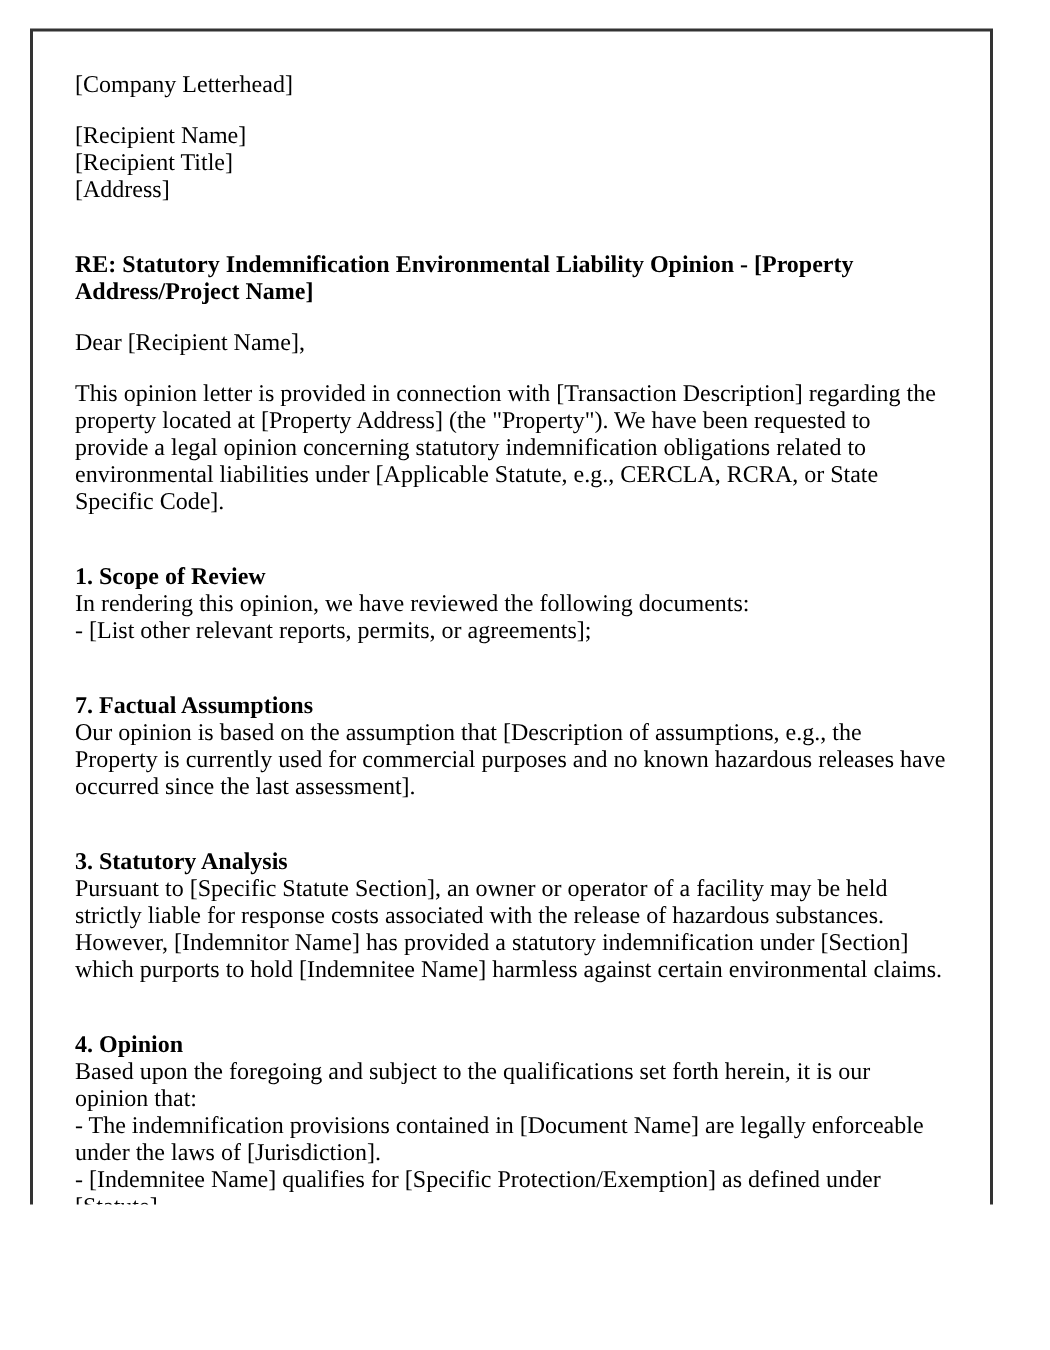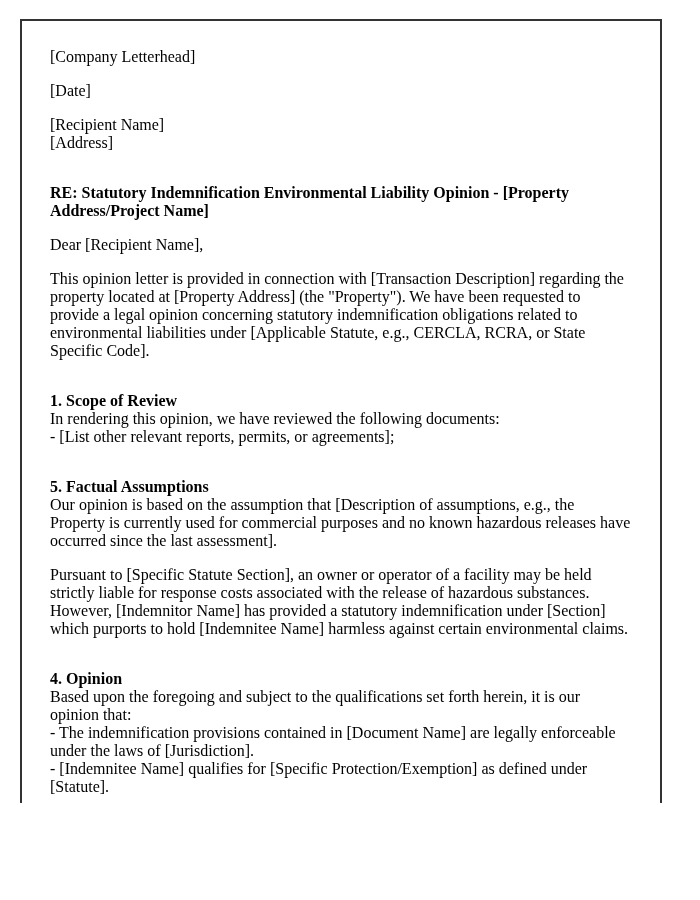--- a/index.html
+++ b/index.html
@@ -34,45 +34,46 @@
   .line { display: block; }
 </style>
 </head>
 <body>
 
 <div class="doc-clip">
   <div class="doc-frame">
 
     <div class="block">[Company Letterhead]</div>
 
-    <div class="block">[Date]</div>
 
     <div class="block">
       <span class="line">[Recipient Name]</span>
+      <span class="line">[Recipient Title]</span>
       <span class="line">[Address]</span>
     </div>
 
     <div class="block bold">RE: Statutory Indemnification Environmental Liability Opinion - [Property Address/Project Name]</div>
 
     <div class="block">Dear [Recipient Name],</div>
 
     <div class="block">This opinion letter is provided in connection with [Transaction Description] regarding the property located at [Property Address] (the "Property"). We have been requested to provide a legal opinion concerning statutory indemnification obligations related to environmental liabilities under [Applicable Statute, e.g., CERCLA, RCRA, or State Specific Code].</div>
 
     <div class="block">
       <span class="line bold">1. Scope of Review</span>
       <span class="line">In rendering this opinion, we have reviewed the following documents:</span>
       <span class="line">- [List other relevant reports, permits, or agreements];</span>
     </div>
 
     <div class="block">
-      <span class="line bold">5. Factual Assumptions</span>
+      <span class="line bold">7. Factual Assumptions</span>
       <span class="line">Our opinion is based on the assumption that [Description of assumptions, e.g., the Property is currently used for commercial purposes and no known hazardous releases have occurred since the last assessment].</span>
     </div>
 
     <div class="block">
+      <span class="line bold">3. Statutory Analysis</span>
       <span class="line">Pursuant to [Specific Statute Section], an owner or operator of a facility may be held strictly liable for response costs associated with the release of hazardous substances. However, [Indemnitor Name] has provided a statutory indemnification under [Section] which purports to hold [Indemnitee Name] harmless against certain environmental claims.</span>
     </div>
 
     <div class="block">
       <span class="line bold">4. Opinion</span>
       <span class="line">Based upon the foregoing and subject to the qualifications set forth herein, it is our opinion that:</span>
       <span class="line">- The indemnification provisions contained in [Document Name] are legally enforceable under the laws of [Jurisdiction].</span>
       <span class="line">- [Indemnitee Name] qualifies for [Specific Protection/Exemption] as defined under [Statute].</span>
     </div>
 

